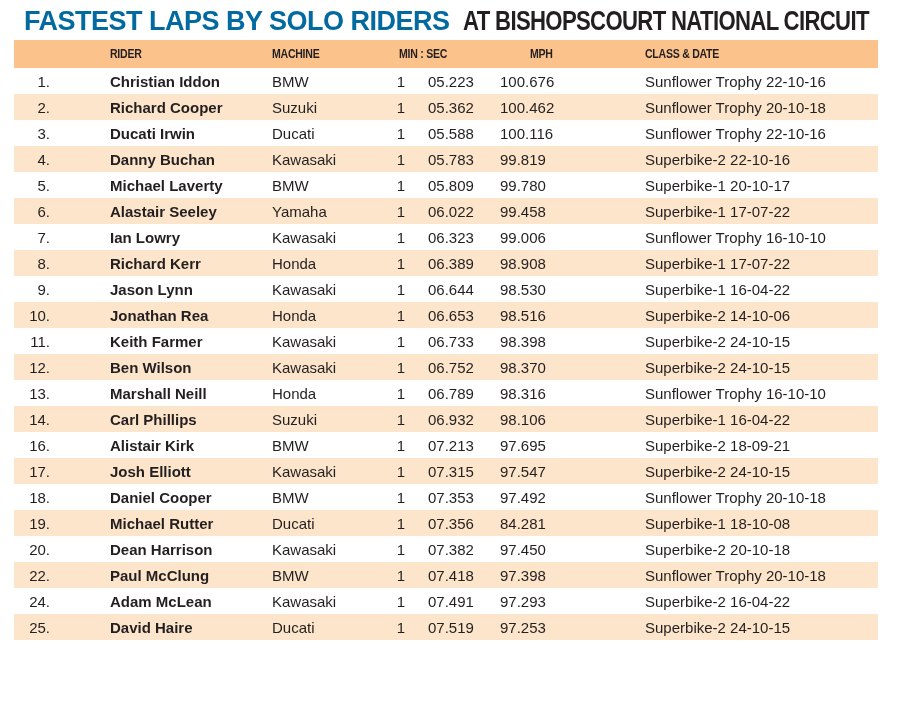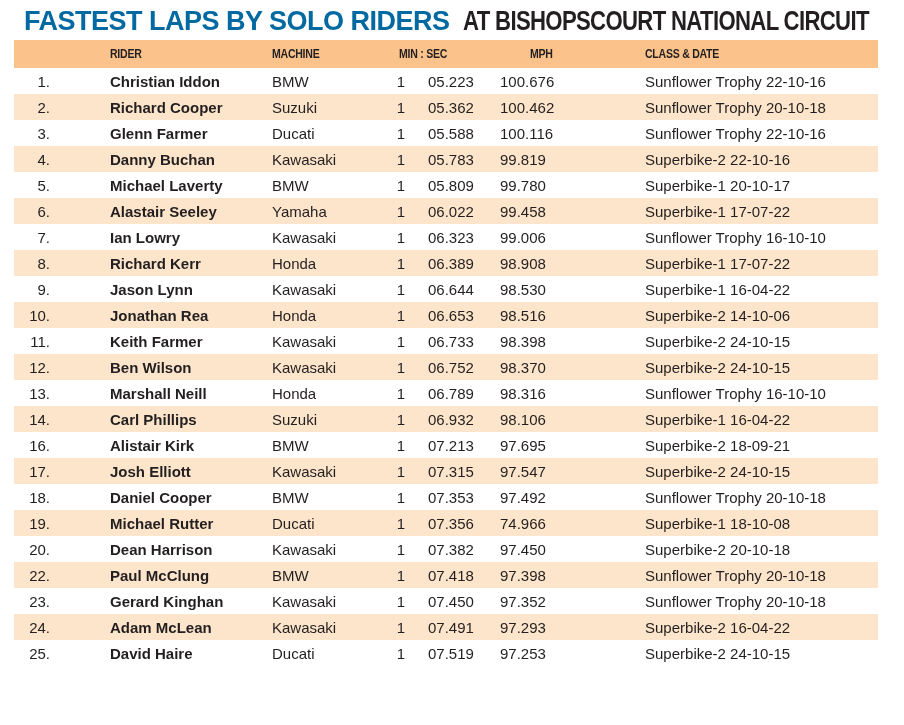--- a/index.html
+++ b/index.html
@@ -141,21 +141,21 @@
       <td class="rank">2.</td>
       <td class="rider">Richard Cooper</td>
       <td class="machine">Suzuki</td>
       <td class="min">1</td>
       <td class="sec">05.362</td>
       <td class="mph">100.462</td>
       <td class="cls">Sunflower Trophy 20-10-18</td>
     </tr>
         <tr>
       <td class="rank">3.</td>
-      <td class="rider">Glenn Farmer</td>
+      <td class="rider">Ducati Irwin</td>
       <td class="machine">Ducati</td>
       <td class="min">1</td>
       <td class="sec">05.588</td>
       <td class="mph">100.116</td>
       <td class="cls">Sunflower Trophy 22-10-16</td>
     </tr>
         <tr>
       <td class="rank">4.</td>
       <td class="rider">Danny Buchan</td>
       <td class="machine">Kawasaki</td>
@@ -280,21 +280,21 @@
       <td class="sec">07.353</td>
       <td class="mph">97.492</td>
       <td class="cls">Sunflower Trophy 20-10-18</td>
     </tr>
         <tr>
       <td class="rank">19.</td>
       <td class="rider">Michael Rutter</td>
       <td class="machine">Ducati</td>
       <td class="min">1</td>
       <td class="sec">07.356</td>
-      <td class="mph">74.966</td>
+      <td class="mph">84.281</td>
       <td class="cls">Superbike-1 18-10-08</td>
     </tr>
         <tr>
       <td class="rank">20.</td>
       <td class="rider">Dean Harrison</td>
       <td class="machine">Kawasaki</td>
       <td class="min">1</td>
       <td class="sec">07.382</td>
       <td class="mph">97.450</td>
       <td class="cls">Superbike-2 20-10-18</td>
@@ -302,29 +302,20 @@
         <tr>
       <td class="rank">22.</td>
       <td class="rider">Paul McClung</td>
       <td class="machine">BMW</td>
       <td class="min">1</td>
       <td class="sec">07.418</td>
       <td class="mph">97.398</td>
       <td class="cls">Sunflower Trophy 20-10-18</td>
     </tr>
         <tr>
-      <td class="rank">23.</td>
-      <td class="rider">Gerard Kinghan</td>
-      <td class="machine">Kawasaki</td>
-      <td class="min">1</td>
-      <td class="sec">07.450</td>
-      <td class="mph">97.352</td>
-      <td class="cls">Sunflower Trophy 20-10-18</td>
-    </tr>
-        <tr>
       <td class="rank">24.</td>
       <td class="rider">Adam McLean</td>
       <td class="machine">Kawasaki</td>
       <td class="min">1</td>
       <td class="sec">07.491</td>
       <td class="mph">97.293</td>
       <td class="cls">Superbike-2 16-04-22</td>
     </tr>
         <tr>
       <td class="rank">25.</td>

